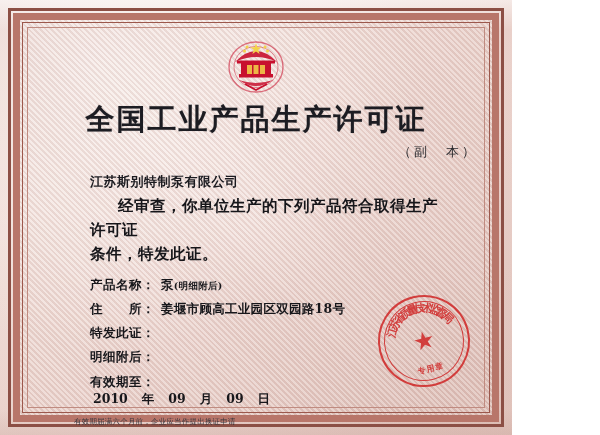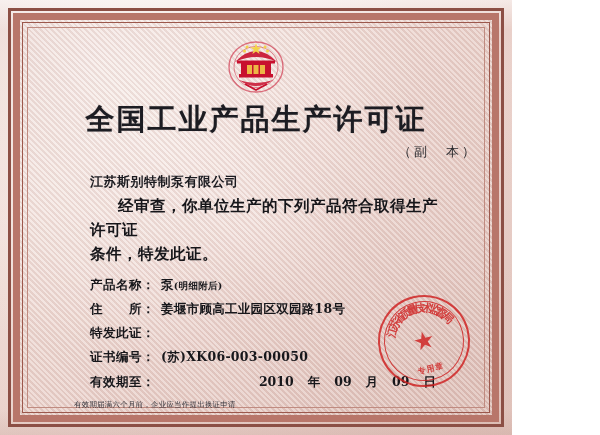--- a/index.html
+++ b/index.html
@@ -172,20 +172,21 @@
     margin-top: 8px;
     padding-left: 56px;
     padding-right: 28px;
     font-family: "DejaVu Serif", "Liberation Serif", serif;
     font-size: 12.5px;
     font-weight: bold;
     color: #17171b;
     display: flex;
     align-items: baseline;
     justify-content: space-between;
+    flex-direction: column;
   }
   .valid-left { display: flex; align-items: baseline; }
   .issue-right {
     display: flex;
     align-items: baseline;
     gap: 11px;
     padding-right: 14px;
   }
   .issue-right .num { margin: 0 3px; }
 
@@ -335,22 +336,21 @@
       <div class="field-row">
         <span class="field-label">住　　所：</span>
         <span class="field-value">姜堰市顾高工业园区双园路18号</span>
       </div>
 
       <div class="field-row">
         <span class="field-label">特发此证：</span>
       </div>
 
       <div class="field-row">
-        <span class="field-label">证书编号：</span>
-        <span class="field-value">(苏)XK06-003-00050</span>
+        <span class="field-label">明细附后：</span>
       </div>
 
     </div>
 
     <div class="date-row">
       <span class="valid-left">
         <span class="field-label">有效期至：</span>
       </span>
       <span class="issue-right">
         <span class="num">2010</span>

